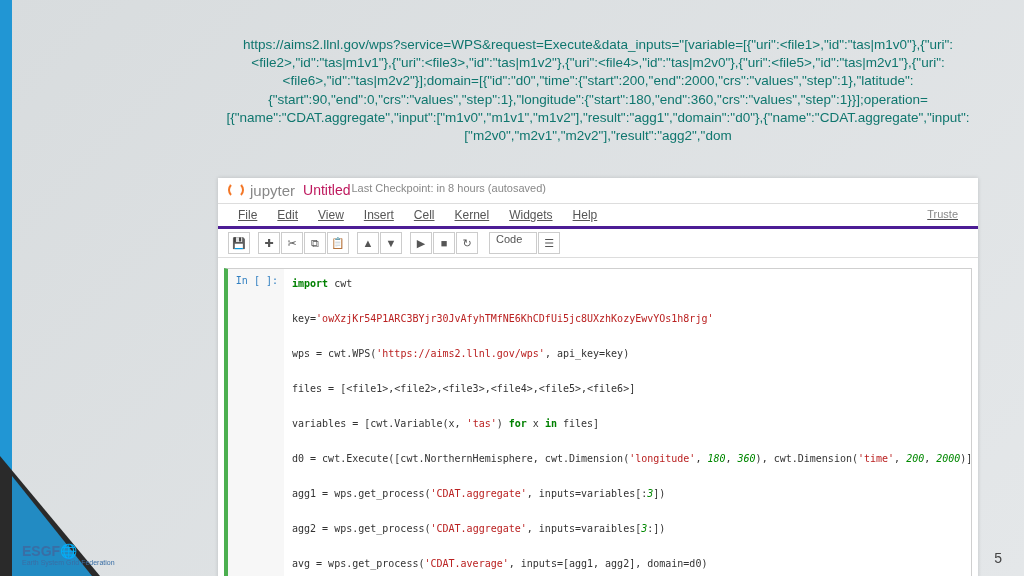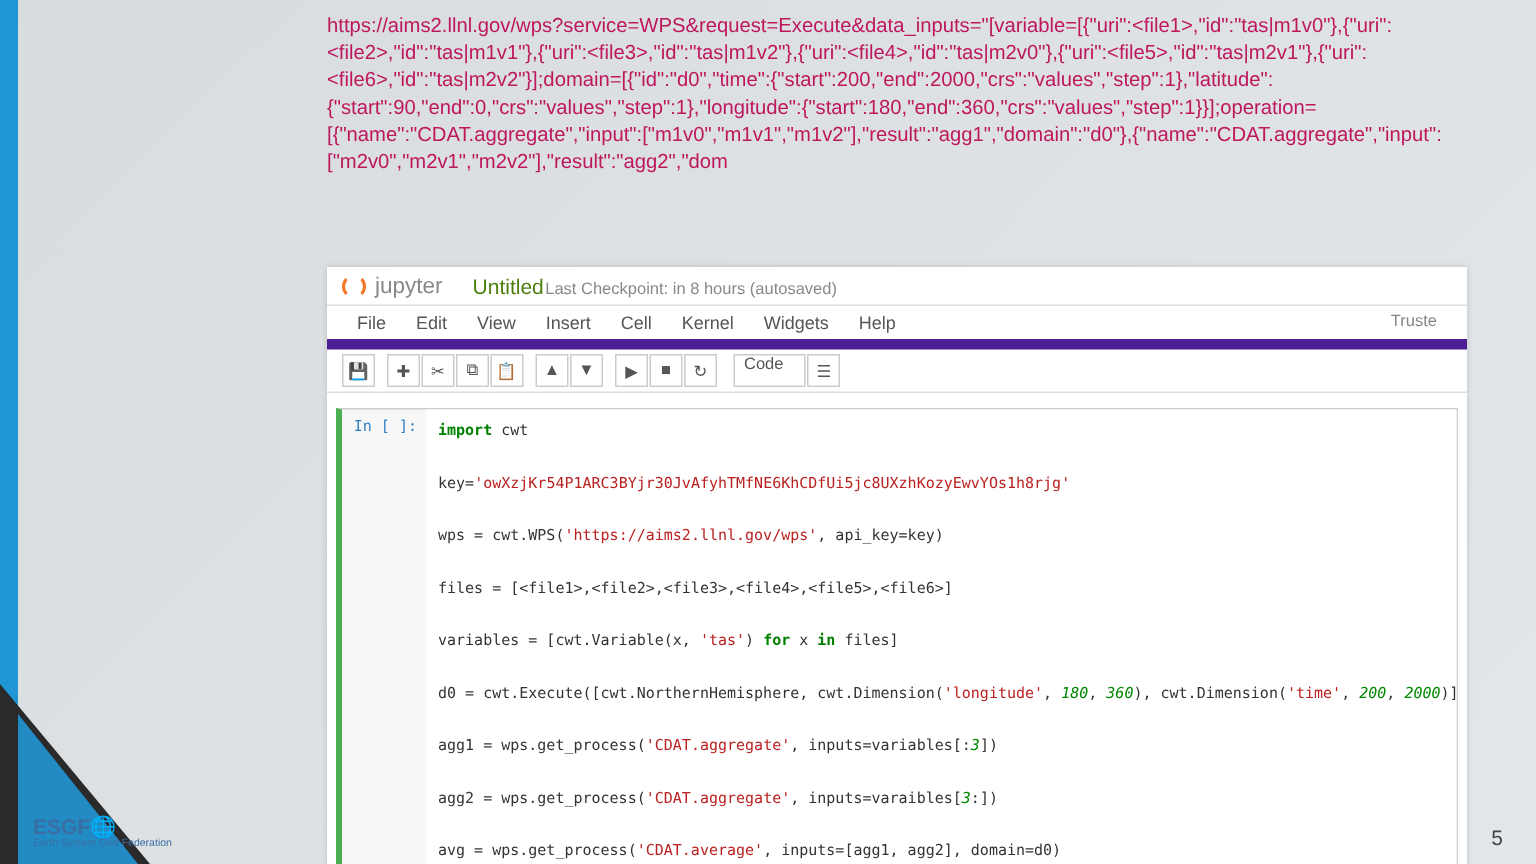--- a/index.html
+++ b/index.html
@@ -1,27 +1,27 @@
 <!DOCTYPE html>
 <html><head>
 <meta charset="utf-8">
 <style>
 * { margin:0; padding:0; box-sizing:border-box; }
 body { width:1024px; height:576px; background:linear-gradient(135deg,#d8dcde 0%,#e4e7e9 100%); font-family:"Segoe UI",Arial,sans-serif; position:relative; overflow:hidden; }
 .accent-bar { position:absolute; left:0; top:0; width:12px; height:100%; background:#2196d4; }
 .accent-tri { position:absolute; left:0; bottom:0; width:0; height:0; border-left:100px solid transparent; border-bottom:120px solid #2a2a2a; transform:scaleX(-1); }
 .accent-tri2 { position:absolute; left:12px; bottom:0; width:0; height:0; border-left:80px solid transparent; border-bottom:100px solid #2196d4; transform:scaleX(-1); opacity:.9; }
-.url-block { position:absolute; left:218px; top:8px; width:760px; font-size:13.5px; line-height:1.35; color:#be185d; word-wrap:break-word; }
+.url-block { position:absolute; left:218px; top:36px; width:760px; font-size:13.5px; line-height:1.35; color:#0f766e; word-wrap:break-word;text-align:center; }
 .jupyter { position:absolute; left:218px; top:178px; width:760px; background:#fff; box-shadow:0 0 4px rgba(0,0,0,.15); }
-.jh { display:flex; align-items:flex-end; padding:4px 10px; border-bottom:1px solid #ddd; }
+.jh { display:flex; align-items:flex-start; padding:4px 10px; border-bottom:1px solid #ddd; }
 .jlogo { width:16px; height:16px; border:2px solid #f37626; border-radius:50%; border-top-color:transparent; border-bottom-color:transparent; margin-right:4px; }
 .jname { color:#888; font-size:15px; margin-left:2px; }
-.jtitle { color:#4d7c0f; font-size:14px; margin-left:20px; }
+.jtitle { color:#be185d; font-size:14px; margin-left:8px; }
 .jchk { color:#888; font-size:11px; margin-left:1px; }
-.jmenu { display:flex; padding:2px 10px; border-bottom:7px solid #4c1d95; font-size:12px; color:#555; }
+.jmenu { display:flex; padding:2px 10px; border-bottom:3px solid #4c1d95; font-size:12px; color:#555;text-decoration:underline; }
 .jmenu span { padding:2px 10px; cursor:pointer; }
 .jtrust { margin-left:auto; padding:2px 8px; font-size:11px; color:#888; }
 .jtool { display:flex; align-items:center; padding:3px 10px; border-bottom:1px solid #ddd; gap:1px; }
 .tbtn { border:1px solid #ccc; background:#fff; width:22px; height:22px; font-size:11px; color:#555; display:flex; align-items:center; justify-content:center; cursor:pointer; }
 .tsel { border:1px solid #ccc; height:22px; font-size:11px; padding:0 14px 0 6px; color:#555; margin-left:3px; }
 .tgap { width:6px; }
 .cell-area { padding:10px 6px 8px 6px; }
 .cell { display:flex; border:1px solid #cfcfcf; border-left:4px solid #4caf50; background:#f7f7f7; }
 .prompt { width:56px; text-align:right; padding:6px 6px 0 0; font-family:Menlo,Consolas,monospace; font-size:10px; color:#307fc1; }
 .code { flex:1; background:#fff; padding:6px 8px; font-family:Menlo,Consolas,monospace; font-size:10px; line-height:1.75; color:#333; white-space:pre; overflow:hidden; }

